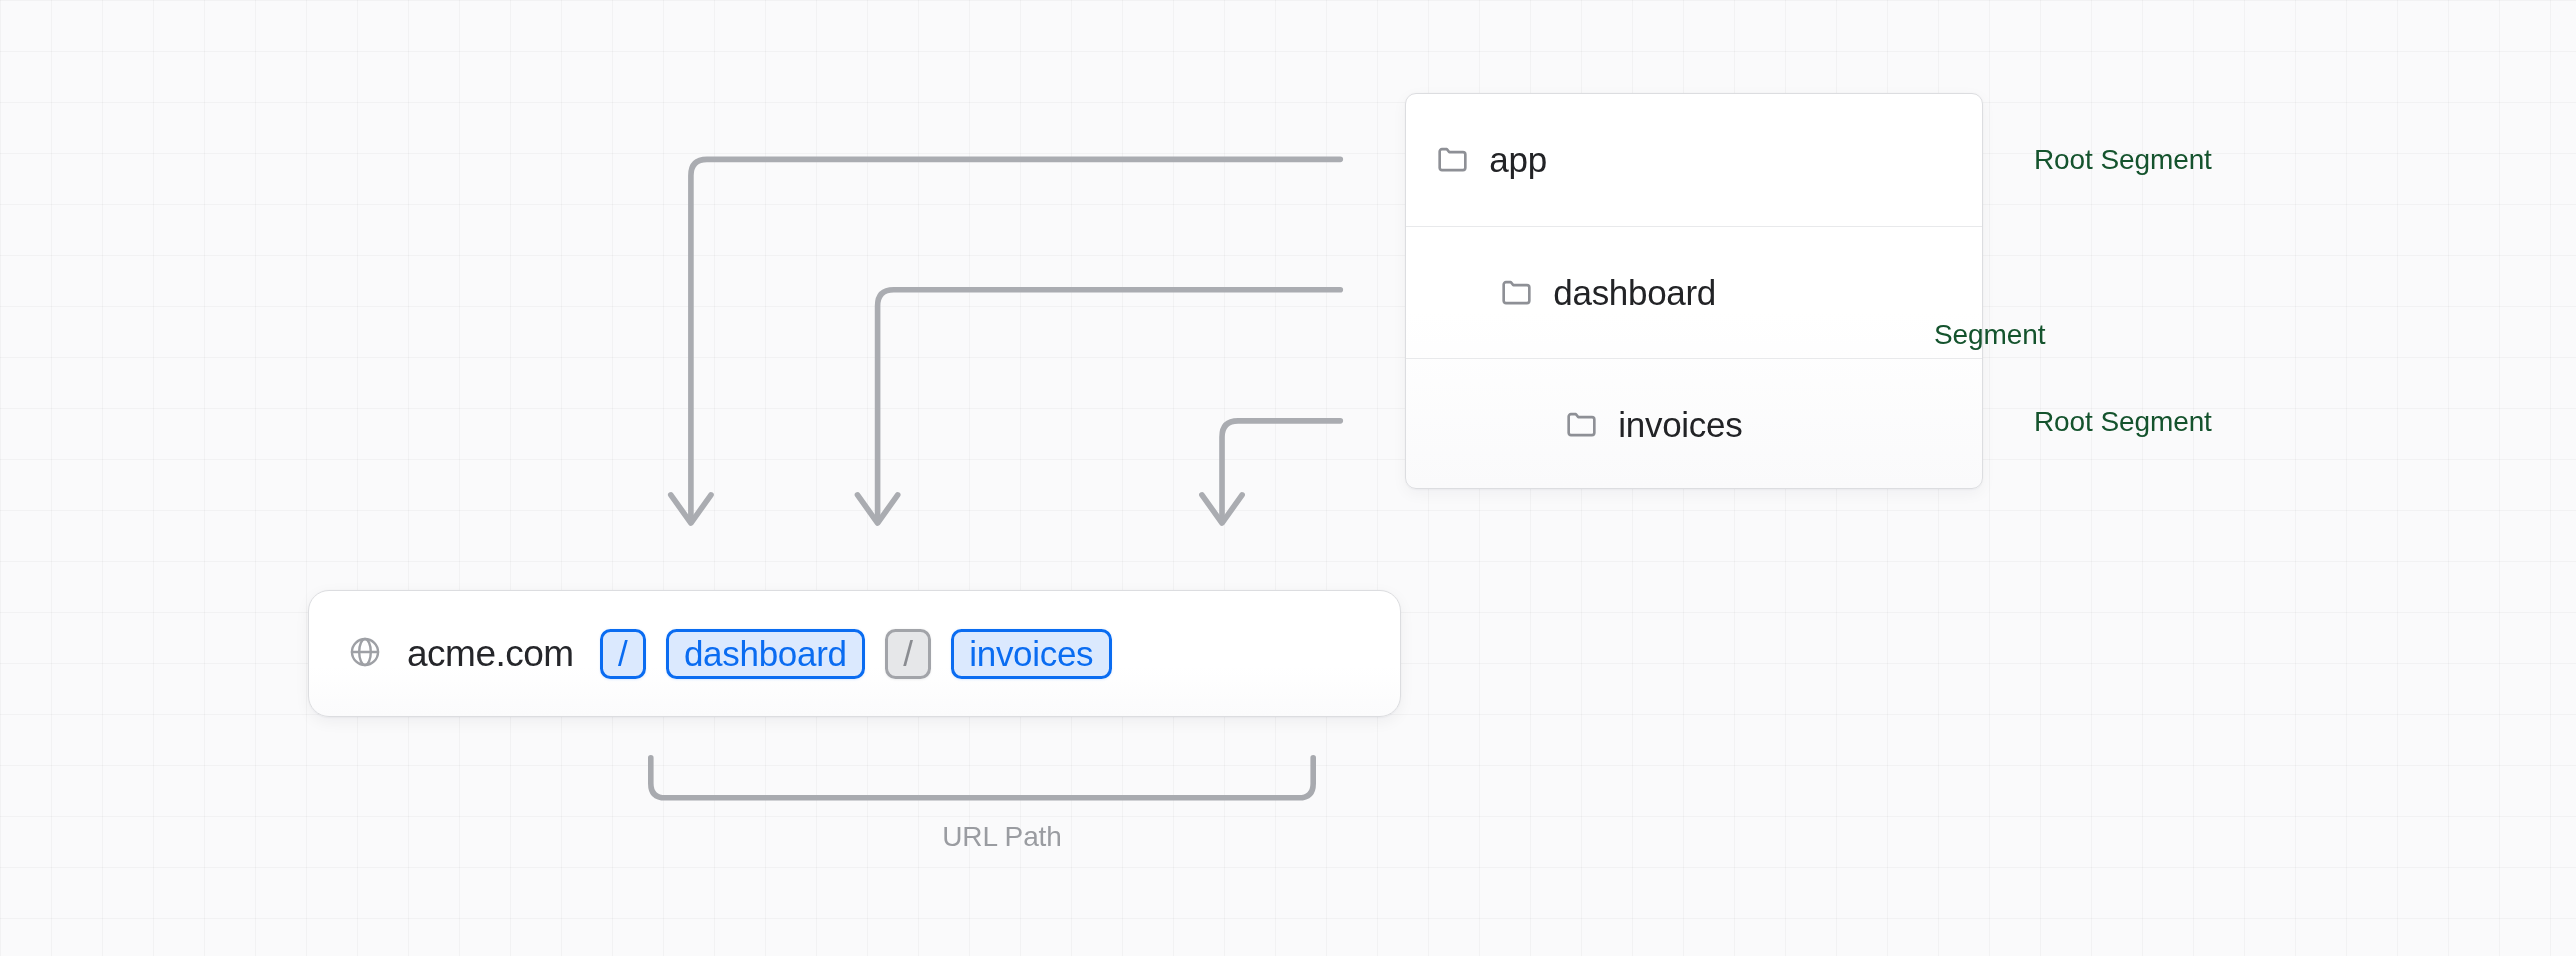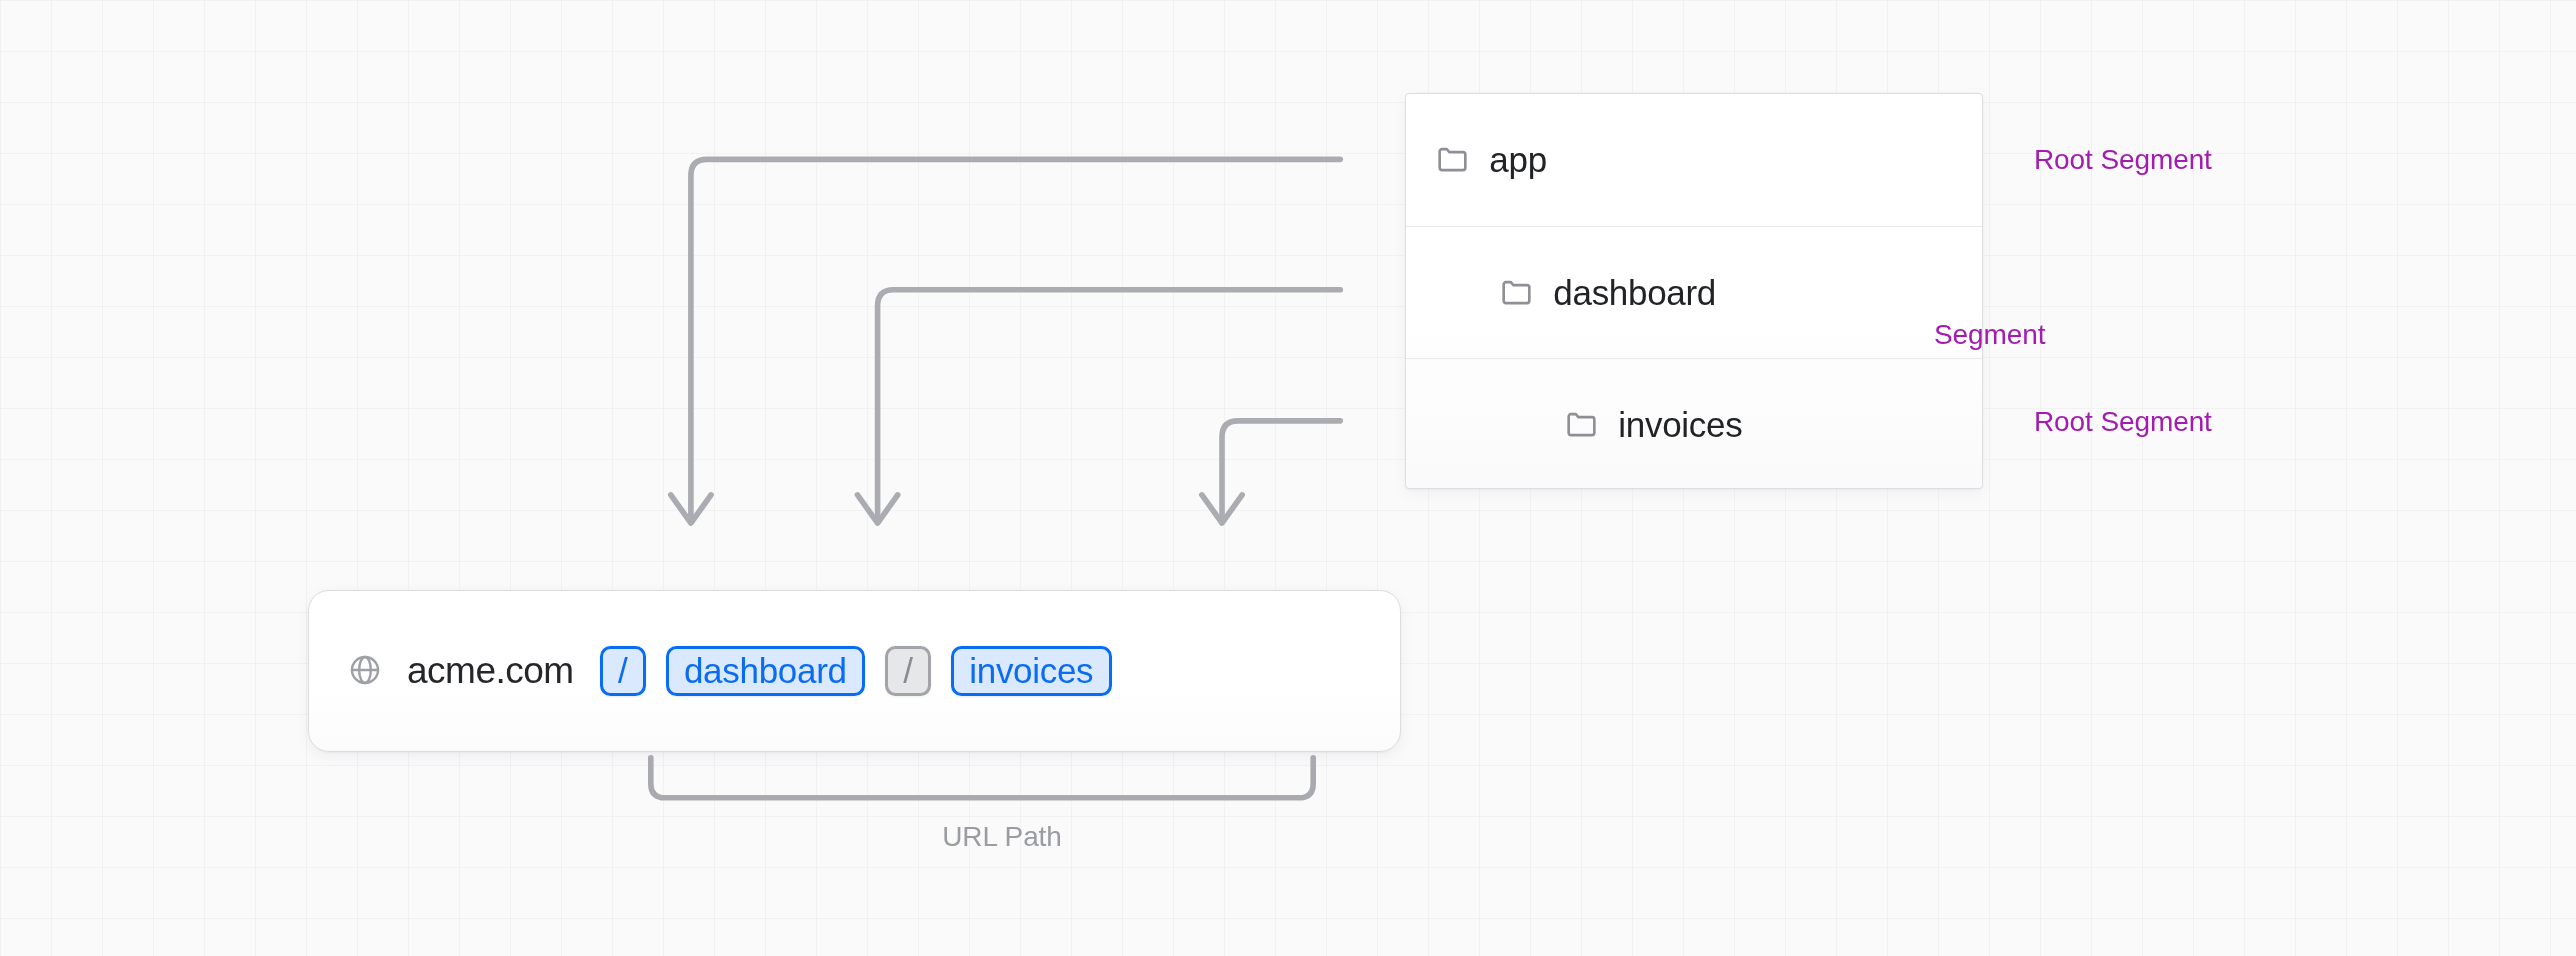--- a/index.html
+++ b/index.html
@@ -26,21 +26,21 @@
     pointer-events:none;
   }
 
   
   .tree-card{
     position:absolute;
     left:1405px; top:93px;
     width:578px; height:396px;
     background:linear-gradient(to bottom,#FFFFFF 0%,#FFFFFF 55%,#FAFAFB 100%);
     border:0.8px solid #DCDDE0;
-    border-radius:4px;
+    border-radius:11px;
     box-shadow:0 0.8px 1.6px rgba(16,24,40,0.04), 0 4.8px 14.5px rgba(16,24,40,0.045);
     overflow:hidden;
   }
   .tree-row{
     height:132px;
     display:flex;
     align-items:center;
     padding-left:29px;
   }
   .tree-row + .tree-row{ border-top:0.8px solid #E8E9EB; }
@@ -52,33 +52,33 @@
     letter-spacing:-0.3px;
     white-space:nowrap;
   }
   .tree-row[data-depth="1"]{ padding-left:93px; }
   .tree-row[data-depth="2"]{ padding-left:158px; }
 
   
   .seg-label{
     position:absolute;
     font-size:28px;
-    color:#a21caf;
+    color:#14532d;
     letter-spacing:-0.1px;
     white-space:nowrap;
   }
   .seg-label.l0{ left:2034px; top:144px; }
   .seg-label.l1{ left:1934px; top:275px;margin-top:44px; }
   .seg-label.l2{ left:2034px; top:406px; }
 
   
   .url-bar{
     position:absolute;
     left:308px; top:590px;
-    width:1093px; height:162px;
+    width:1093px; height:127px;
     background:linear-gradient(to bottom,#FFFFFF 0%,#FFFFFF 60%,#FBFBFC 100%);
     border:0.8px solid #DCDDE0;
     border-radius:21px;
     box-shadow:0 0.8px 1.6px rgba(16,24,40,0.04), 0 4.8px 14.5px rgba(16,24,40,0.05);
     display:flex;
     align-items:center;
     padding-left:39px;
   }
   .globe-ico{ display:block; flex:0 0 auto; }
   .host{

